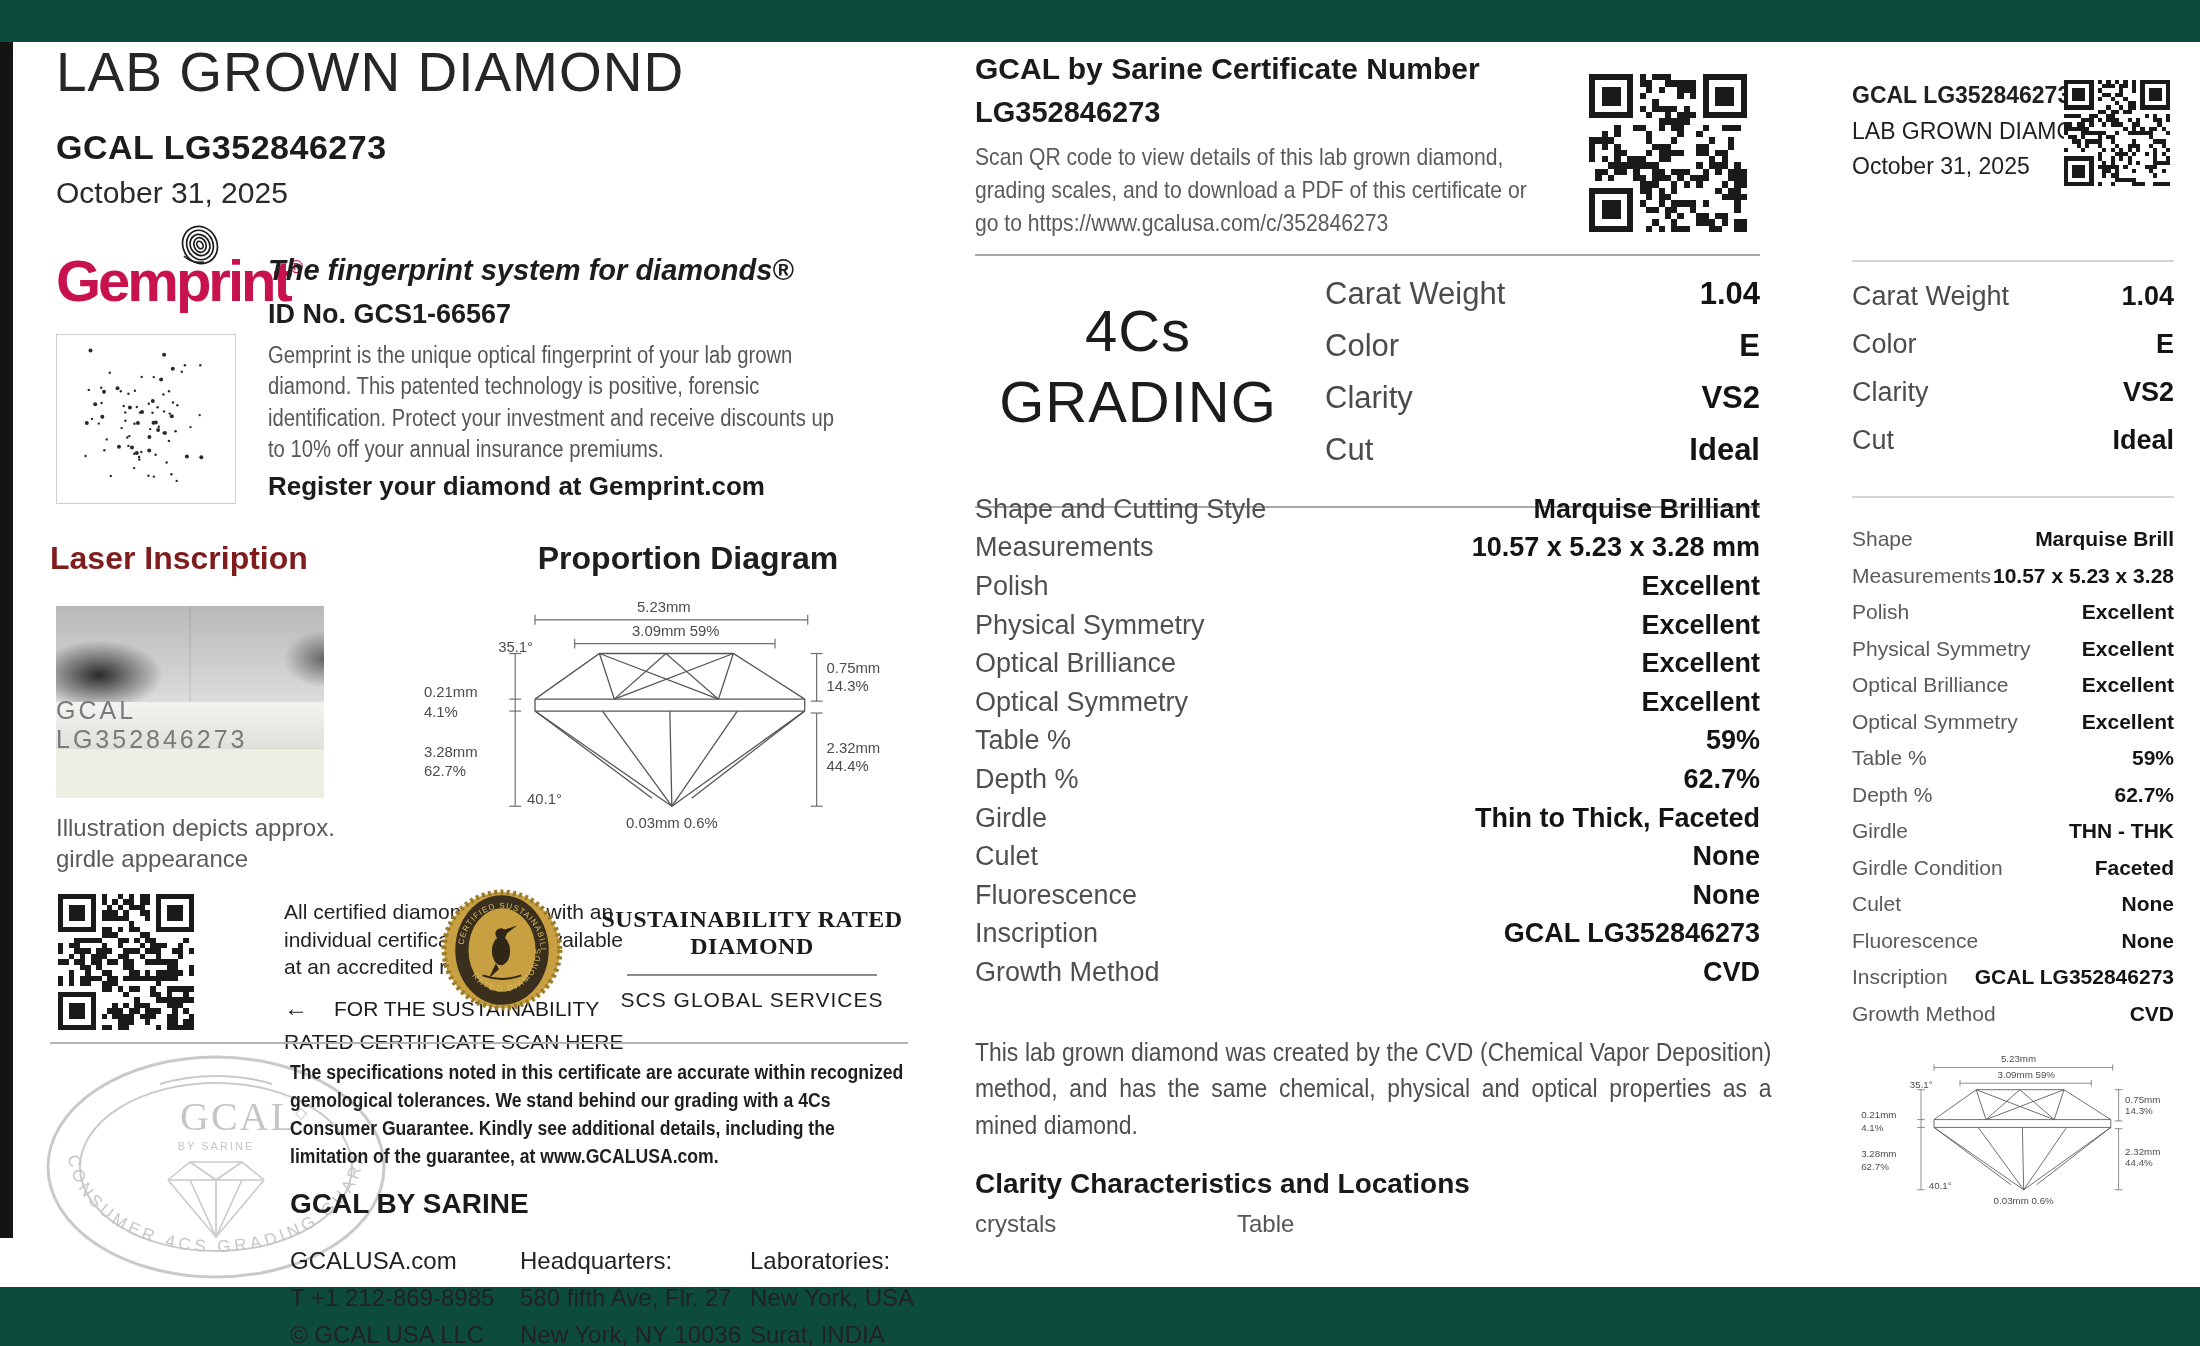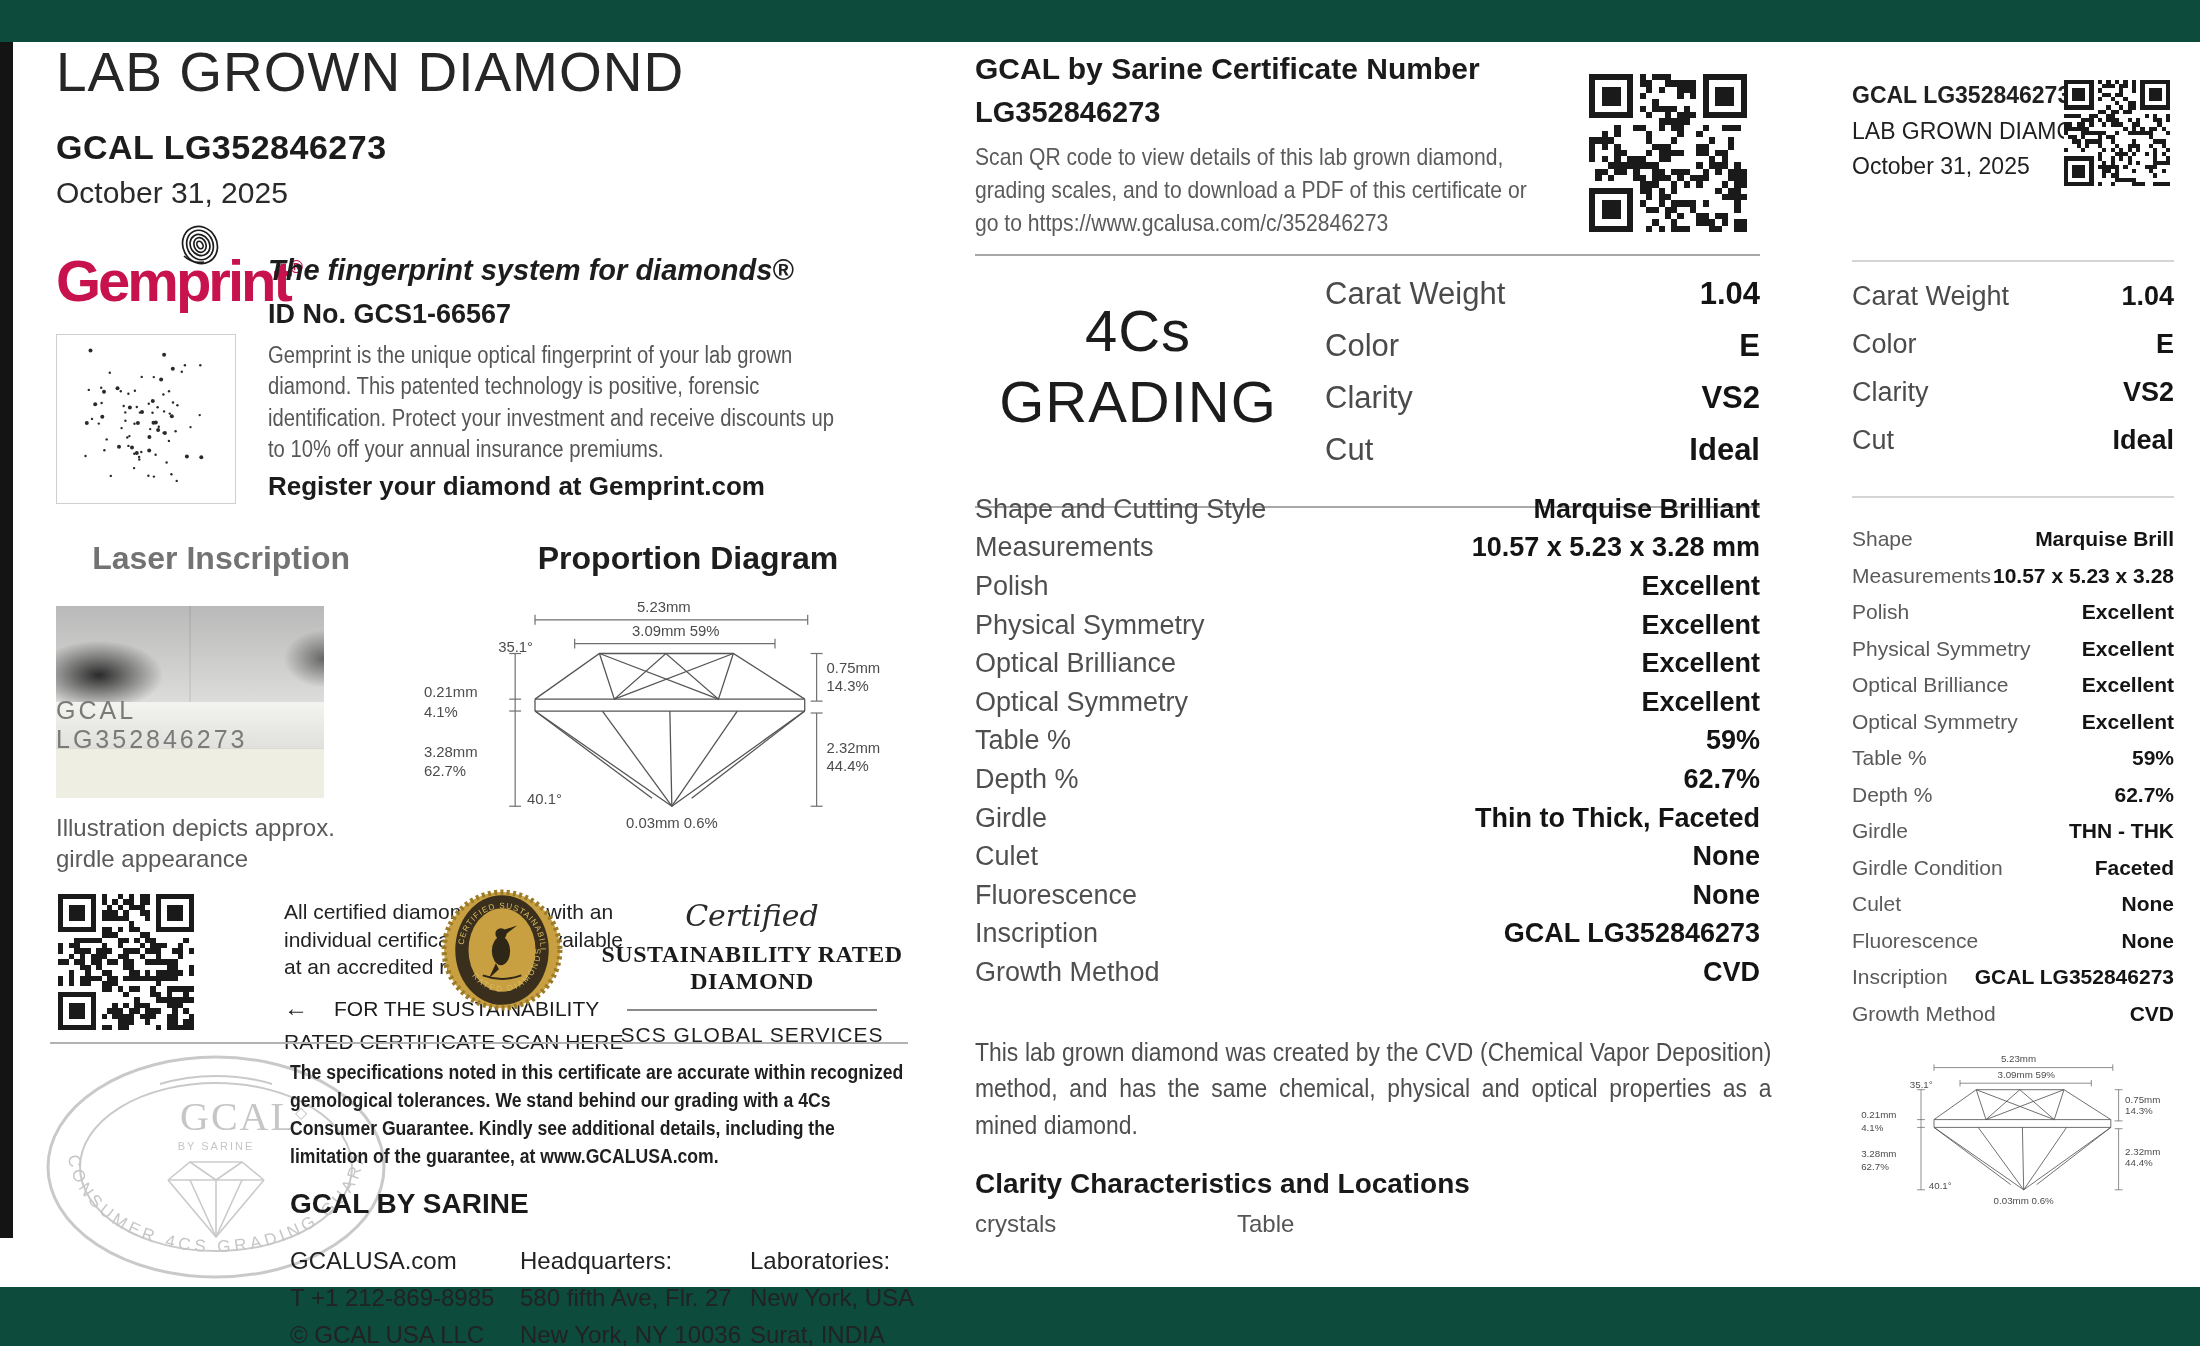--- a/index.html
+++ b/index.html
@@ -26,21 +26,21 @@
   .gp-reg{font-size:18px;color:#c8124e;vertical-align:28px;font-weight:700;}
   .gp-fp{position:absolute;left:122px;top:-30px;width:44px;height:46px;}
   .speckles-box{position:absolute;left:6px;top:334px;width:178px;height:168px;border:1px solid #cfcfcf;background:#fff;}
   .speckles{width:100%;height:100%;fill:#2a2a2a;}
   .gp-right{position:absolute;left:218px;top:254px;width:600px;}
   .gp-tagline{font-style:italic;font-weight:600;font-size:29px;color:#1d1d1d;margin-bottom:12px;}
   .gp-id{font-weight:700;font-size:27px;color:#1d1d1d;margin-bottom:10px;margin-top:7px;}
   .gp-desc{font-size:23px;line-height:1.36;color:#565656;width:648px;margin-bottom:6px;}
   .gp-register{font-weight:700;font-size:26px;color:#1b1b1b;}
 
-  .h-laser{position:absolute;left:0px;top:540px;width:300px;text-align:right;font-size:32px;font-weight:700;color:#737373;}
+  .h-laser{position:absolute;left:0px;top:540px;width:300px;text-align:left;font-size:32px;font-weight:700;color:#7f1d1d;}
   .h-prop{position:absolute;left:418px;top:540px;width:440px;text-align:center;font-size:32px;font-weight:700;color:#1e1e1e;}
 
   .laser-photo{position:absolute;left:6px;top:606px;width:268px;height:192px;overflow:hidden;background:#efeee3;}
   .laser-top{position:absolute;left:0;top:0;width:100%;height:50%;
      background:
        radial-gradient(ellipse 40% 60% at 16% 72%, rgba(12,12,12,0.85), rgba(12,12,12,0) 60%),
        radial-gradient(ellipse 25% 50% at 100% 55%, rgba(45,45,45,0.65), rgba(45,45,45,0) 60%),
        linear-gradient(90deg, rgba(0,0,0,0) 49.5%, rgba(0,0,0,0.10) 50%, rgba(0,0,0,0) 50.5%),
        linear-gradient(180deg,#b9b9b9,#dcdcda);}
   .laser-band{position:absolute;left:0;top:50%;width:100%;height:24%;
@@ -557,21 +557,20 @@
       <g fill="#2e2616">
         <ellipse cx="62" cy="64" rx="9" ry="14"></ellipse>
         <circle cx="62" cy="47" r="5.5"></circle>
         <polygon points="65,43 78,39 66,48"></polygon>
         <path d="M57 76 l-7 15 l10 -9 z"></path>
       </g>
       <path d="M44 88 q19 7 38 0" stroke="#2e2616" stroke-width="2" fill="none"></path>
     </svg>
 
     <div class="sus-cert">
-      <div class="sus-script">Certified</div>
       <div class="sus-rated">SUSTAINABILITY RATED DIAMOND</div>
       <div class="sus-line"></div>
       <div class="sus-scs">SCS GLOBAL SERVICES</div>
     </div>
 
     <div class="hr left-divider"></div>
 
     <svg class="gcal-seal" viewBox="0 0 352 230">
       <defs>
         <path id="ringArc" d="M 28 96 a 148 102 0 0 0 296 4" fill="none"></path>

